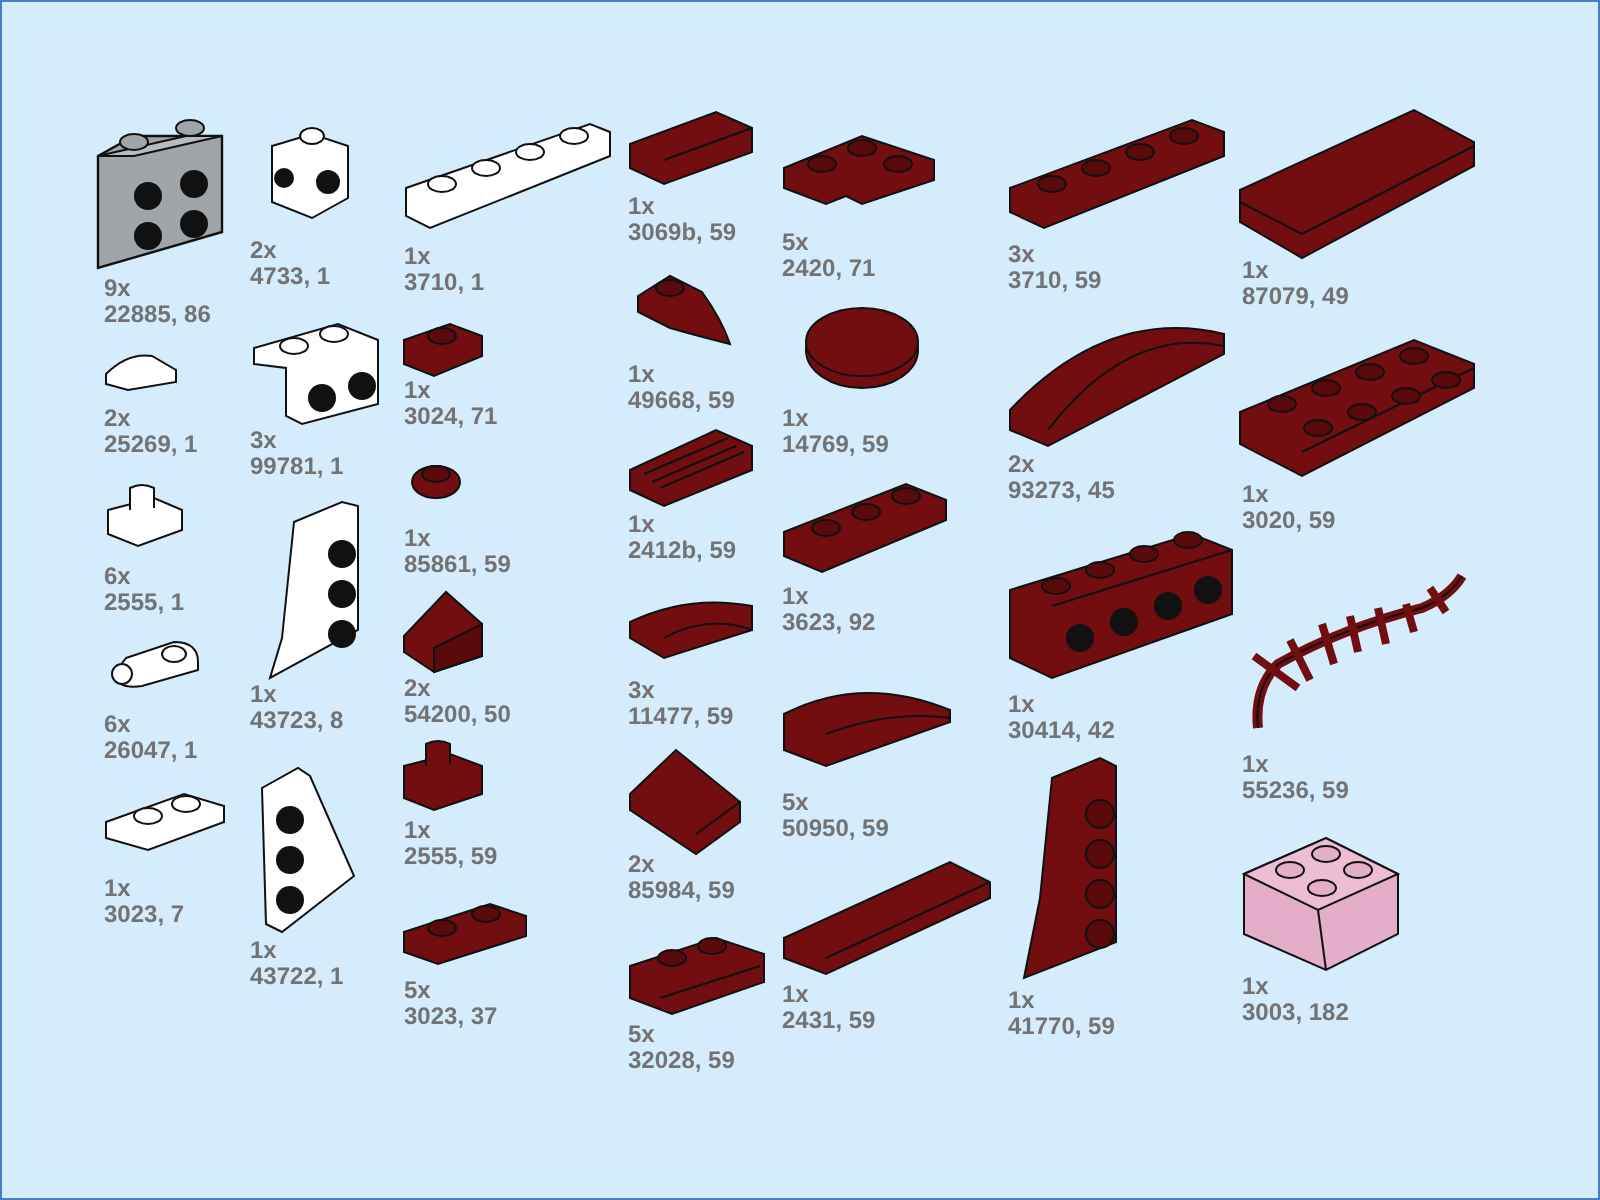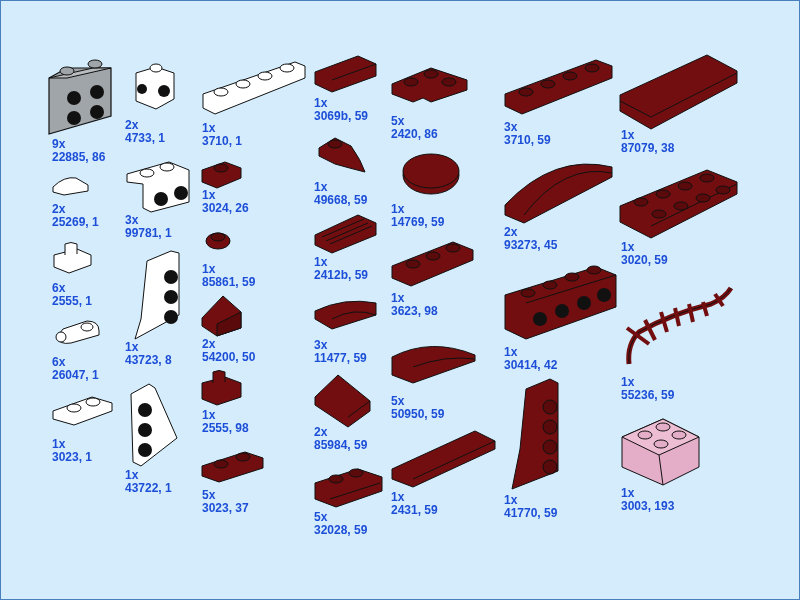--- a/index.html
+++ b/index.html
@@ -3,21 +3,21 @@
 <meta charset="utf-8">
 <style>
   html, body { margin:0; padding:0; }
   body { width:800px; height:600px; position:relative; overflow:hidden;
          font-family:"Liberation Sans", sans-serif; }
   .frame { position:absolute; left:0; top:0; width:798px; height:598px;
            border:1px solid #4a7fbf; background:#d4ecfb; }
   .part { position:absolute; }
   .part svg { position:absolute; overflow:visible; }
   .label { position:absolute; font-size:12px; line-height:13px; font-weight:bold;
-           color:#1d4ed8; white-space:nowrap; }
+           color:#737373; white-space:nowrap; }
   .label span { display:block; }
 </style>
 </head>
 <body>
 
 <div class="frame">
 
   <div class="part" style="left:46px;top:55px;">
     <svg width="70" height="80">
       <polygon points="2,22 20,12 64,12 64,60 2,78" fill="#a0a5a9" stroke="#111" stroke-width="1.2"></polygon>
@@ -70,21 +70,21 @@
 
   <div class="part" style="left:51px;top:390px;">
     <svg width="62" height="36">
       <polygon points="1,20 40,6 60,12 60,20 22,34 1,28" fill="#fff" stroke="#111"></polygon>
       <ellipse cx="22" cy="17" rx="7" ry="4" fill="#fff" stroke="#111"></ellipse>
       <ellipse cx="41" cy="11" rx="7" ry="4" fill="#fff" stroke="#111"></ellipse>
     </svg>
   </div>
   <div class="label" style="left:51px;top:437px;">
     <span>1x</span>
-    <span>3023, 1</span>
+    <span>3023, 7</span>
   </div>
 
   <div class="part" style="left:131px;top:58px;">
     <svg width="44" height="52">
       <polygon points="4,14 24,8 42,14 42,40 24,50 4,42" fill="#fff" stroke="#111"></polygon>
       <ellipse cx="24" cy="9" rx="6" ry="4" fill="#fff" stroke="#111"></ellipse>
       <circle cx="32" cy="32" r="6" fill="#111"></circle>
         <circle cx="10" cy="30" r="5" fill="#111"></circle>
     </svg>
   </div>
@@ -148,21 +148,21 @@
   </div>
 
   <div class="part" style="left:200px;top:155px;">
     <svg width="42" height="34">
       <polygon points="1,14 24,6 40,12 40,22 16,32 1,26" fill="#720e0f" stroke="#111"></polygon>
       <ellipse cx="20" cy="12" rx="7" ry="4" fill="#5a0a0b" stroke="#111"></ellipse>
     </svg>
   </div>
   <div class="label" style="left:201px;top:188px;">
     <span>1x</span>
-    <span>3024, 26</span>
+    <span>3024, 71</span>
   </div>
 
   <div class="part" style="left:203px;top:228px;">
     <svg width="30" height="22">
       <ellipse cx="14" cy="12" rx="12" ry="8" fill="#720e0f" stroke="#111"></ellipse>
       <ellipse cx="14" cy="8" rx="7" ry="4" fill="#5a0a0b" stroke="#111"></ellipse>
     </svg>
   </div>
   <div class="label" style="left:201px;top:262px;">
     <span>1x</span>
@@ -181,21 +181,21 @@
   </div>
 
   <div class="part" style="left:200px;top:368px;">
     <svg width="42" height="38">
       <polygon points="1,14 24,8 40,14 40,28 16,36 1,30" fill="#720e0f" stroke="#111"></polygon>
       <path d="M12,14 L12,3 Q18,0 24,3 L24,13" fill="#720e0f" stroke="#111"></path>
     </svg>
   </div>
   <div class="label" style="left:201px;top:408px;">
     <span>1x</span>
-    <span>2555, 98</span>
+    <span>2555, 59</span>
   </div>
 
   <div class="part" style="left:200px;top:445px;">
     <svg width="64" height="38">
       <polygon points="1,20 44,6 62,12 62,22 18,36 1,30" fill="#720e0f" stroke="#111"></polygon>
       <ellipse cx="20" cy="18" rx="7" ry="4" fill="#5a0a0b" stroke="#111"></ellipse>
       <ellipse cx="42" cy="11" rx="7" ry="4" fill="#5a0a0b" stroke="#111"></ellipse>
     </svg>
   </div>
   <div class="label" style="left:201px;top:488px;">
@@ -276,21 +276,21 @@
   <div class="part" style="left:390px;top:59px;">
     <svg width="78" height="48">
       <polygon points="1,24 40,8 76,20 76,30 40,42 32,38 22,42 1,34" fill="#720e0f" stroke="#111"></polygon>
       <ellipse cx="20" cy="22" rx="7" ry="4" fill="#5a0a0b" stroke="#111"></ellipse>
       <ellipse cx="40" cy="14" rx="7" ry="4" fill="#5a0a0b" stroke="#111"></ellipse>
       <ellipse cx="58" cy="22" rx="7" ry="4" fill="#5a0a0b" stroke="#111"></ellipse>
     </svg>
   </div>
   <div class="label" style="left:390px;top:114px;">
     <span>5x</span>
-    <span>2420, 86</span>
+    <span>2420, 71</span>
   </div>
 
   <div class="part" style="left:400px;top:152px;">
     <svg width="60" height="44">
       <ellipse cx="30" cy="22" rx="28" ry="19" fill="#720e0f" stroke="#111"></ellipse>
       <ellipse cx="30" cy="18" rx="28" ry="17" fill="#720e0f" stroke="#111"></ellipse>
     </svg>
   </div>
   <div class="label" style="left:390px;top:202px;">
     <span>1x</span>
@@ -300,21 +300,21 @@
   <div class="part" style="left:390px;top:235px;">
     <svg width="84" height="52">
       <polygon points="1,30 62,6 82,14 82,24 20,50 1,42" fill="#720e0f" stroke="#111"></polygon>
       <ellipse cx="22" cy="28" rx="7" ry="4" fill="#5a0a0b" stroke="#111"></ellipse>
       <ellipse cx="42" cy="20" rx="7" ry="4" fill="#5a0a0b" stroke="#111"></ellipse>
       <ellipse cx="62" cy="12" rx="7" ry="4" fill="#5a0a0b" stroke="#111"></ellipse>
     </svg>
   </div>
   <div class="label" style="left:390px;top:291px;">
     <span>1x</span>
-    <span>3623, 98</span>
+    <span>3623, 92</span>
   </div>
 
   <div class="part" style="left:390px;top:336px;">
     <svg width="86" height="48">
       <path d="M1,20 Q40,0 84,18 L84,24 L22,46 L1,38 Z" fill="#720e0f" stroke="#111"></path>
       <path d="M22,30 Q54,18 84,22" fill="none" stroke="#111"></path>
     </svg>
   </div>
   <div class="label" style="left:390px;top:394px;">
     <span>5x</span>
@@ -392,21 +392,21 @@
 
   <div class="part" style="left:618px;top:52px;">
     <svg width="120" height="80">
       <polygon points="1,42 88,2 118,18 118,30 32,76 1,58" fill="#720e0f" stroke="#111"></polygon>
       <line x1="32" y1="64" x2="118" y2="20" stroke="#111"></line>
       <line x1="1" y1="48" x2="32" y2="64" stroke="#111"></line>
     </svg>
   </div>
   <div class="label" style="left:620px;top:128px;">
     <span>1x</span>
-    <span>87079, 38</span>
+    <span>87079, 49</span>
   </div>
 
   <div class="part" style="left:618px;top:165px;">
     <svg width="120" height="76">
       <polygon points="1,40 88,4 118,16 118,28 32,72 1,56" fill="#720e0f" stroke="#111"></polygon>
       <line x1="32" y1="60" x2="118" y2="18" stroke="#111"></line>
       <ellipse cx="22" cy="36" rx="7" ry="4" fill="#5a0a0b" stroke="#111"></ellipse>
       <ellipse cx="44" cy="28" rx="7" ry="4" fill="#5a0a0b" stroke="#111"></ellipse>
       <ellipse cx="66" cy="20" rx="7" ry="4" fill="#5a0a0b" stroke="#111"></ellipse>
       <ellipse cx="88" cy="12" rx="7" ry="4" fill="#5a0a0b" stroke="#111"></ellipse>
@@ -447,16 +447,16 @@
       <polygon points="1,26 42,8 78,26 38,44" fill="#ecbdd3" stroke="#111"></polygon>
       <line x1="38" y1="44" x2="42" y2="74" stroke="#111"></line>
       <ellipse cx="24" cy="24" rx="7" ry="4" fill="#e4adc8" stroke="#111"></ellipse>
       <ellipse cx="42" cy="16" rx="7" ry="4" fill="#e4adc8" stroke="#111"></ellipse>
       <ellipse cx="58" cy="24" rx="7" ry="4" fill="#e4adc8" stroke="#111"></ellipse>
       <ellipse cx="40" cy="33" rx="7" ry="4" fill="#e4adc8" stroke="#111"></ellipse>
     </svg>
   </div>
   <div class="label" style="left:620px;top:486px;">
     <span>1x</span>
-    <span>3003, 193</span>
+    <span>3003, 182</span>
   </div>
 
 </div>
 
 </body></html>

